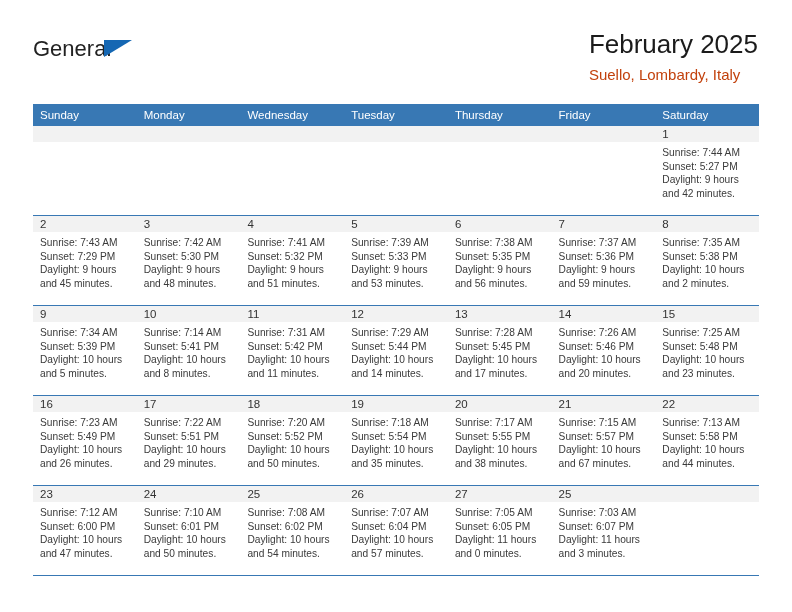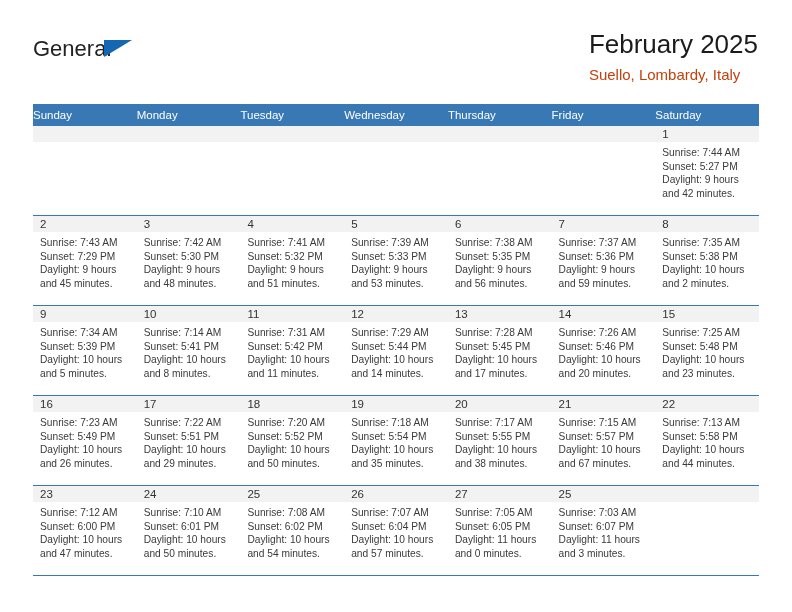--- a/index.html
+++ b/index.html
@@ -95,20 +95,21 @@
   .weekday-row {
     display: flex;
     background: #3878b4;
     height: 22px;
   }
   .weekday {
     flex: 1 1 0;
     color: #ffffff;
     font-size: 11.5px;
     line-height: 22px;
+    padding-left: 7px;
     box-sizing: border-box;
     overflow: hidden;
     white-space: nowrap;
   }
   .week-row {
     display: flex;
     height: 89px;
     border-bottom: 1.3px solid #3878b4;
   }
   .week-row.first {
@@ -167,22 +168,22 @@
       <div class="cal-subtitle">Suello, Lombardy, Italy</div>
     </div>
 
   </div>
 
   <div class="calendar">
 
     <div class="weekday-row">
       <div class="weekday">Sunday</div>
       <div class="weekday">Monday</div>
+      <div class="weekday">Wednesday</div>
       <div class="weekday">Tuesday</div>
-      <div class="weekday">Wednesday</div>
       <div class="weekday">Thursday</div>
       <div class="weekday">Friday</div>
       <div class="weekday">Saturday</div>
     </div>
 
     <div id="weeks-container">
         <div class="week-row first">
           <div class="day-cell empty">
             <div class="day-numband">
               <span class="day-num"></span>

